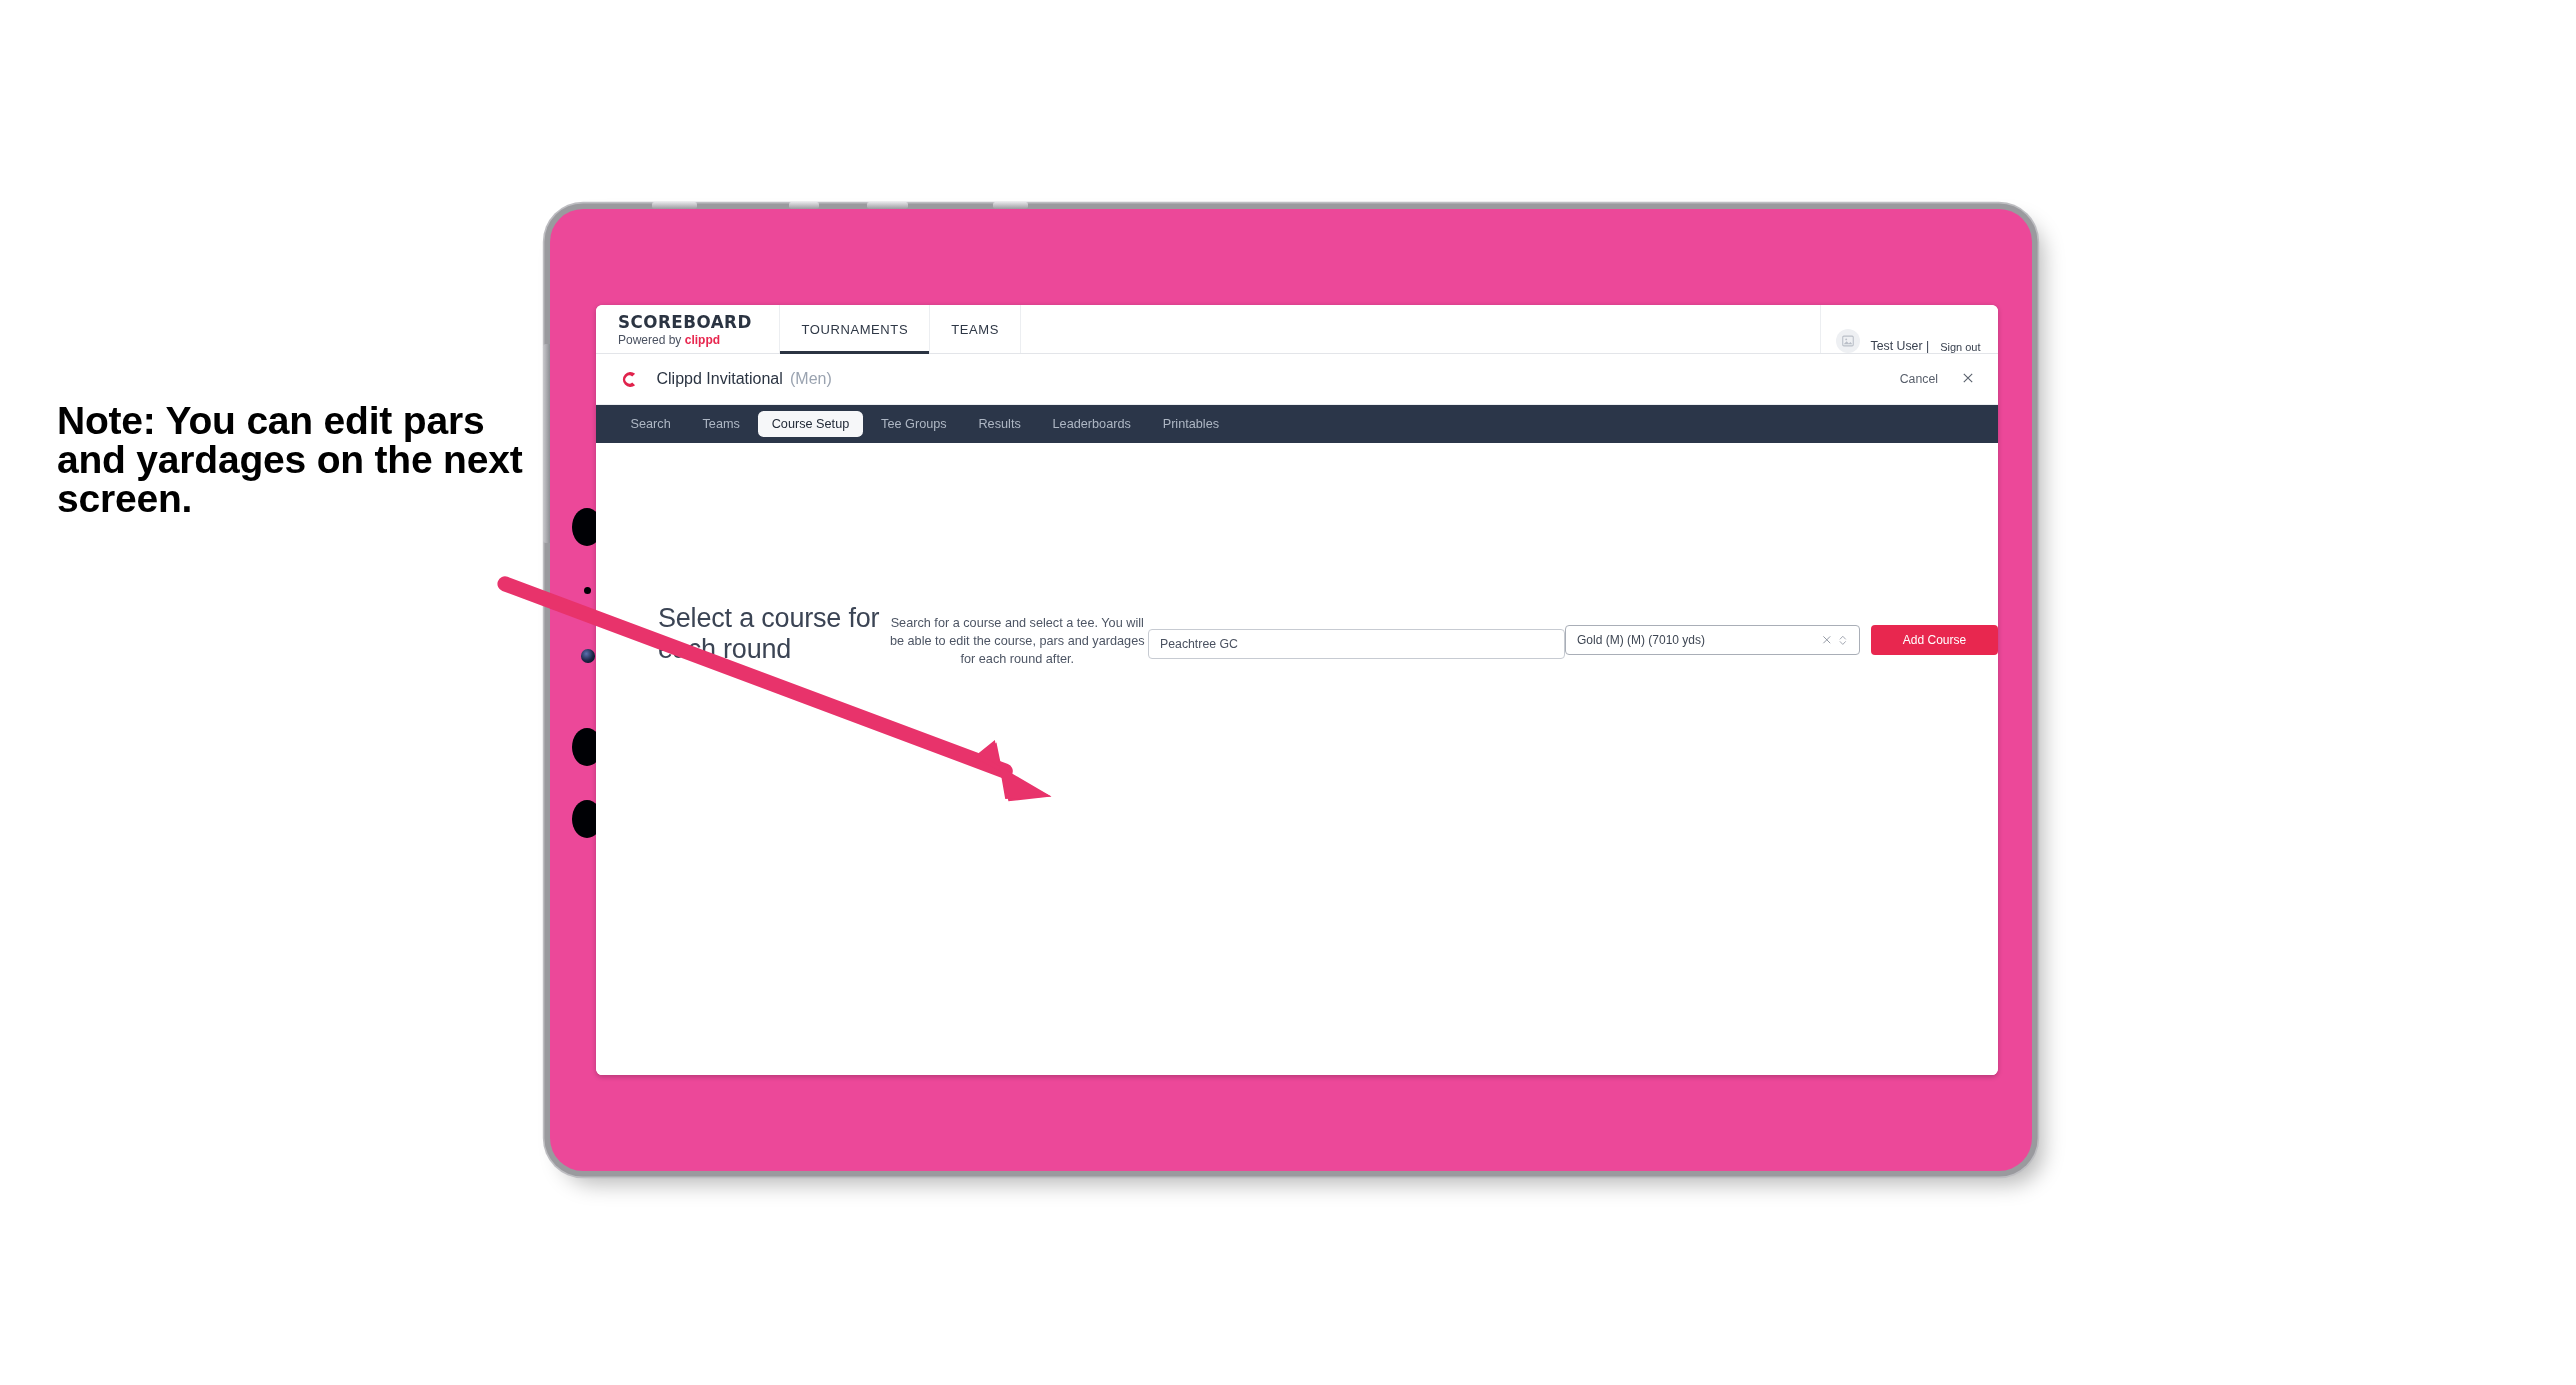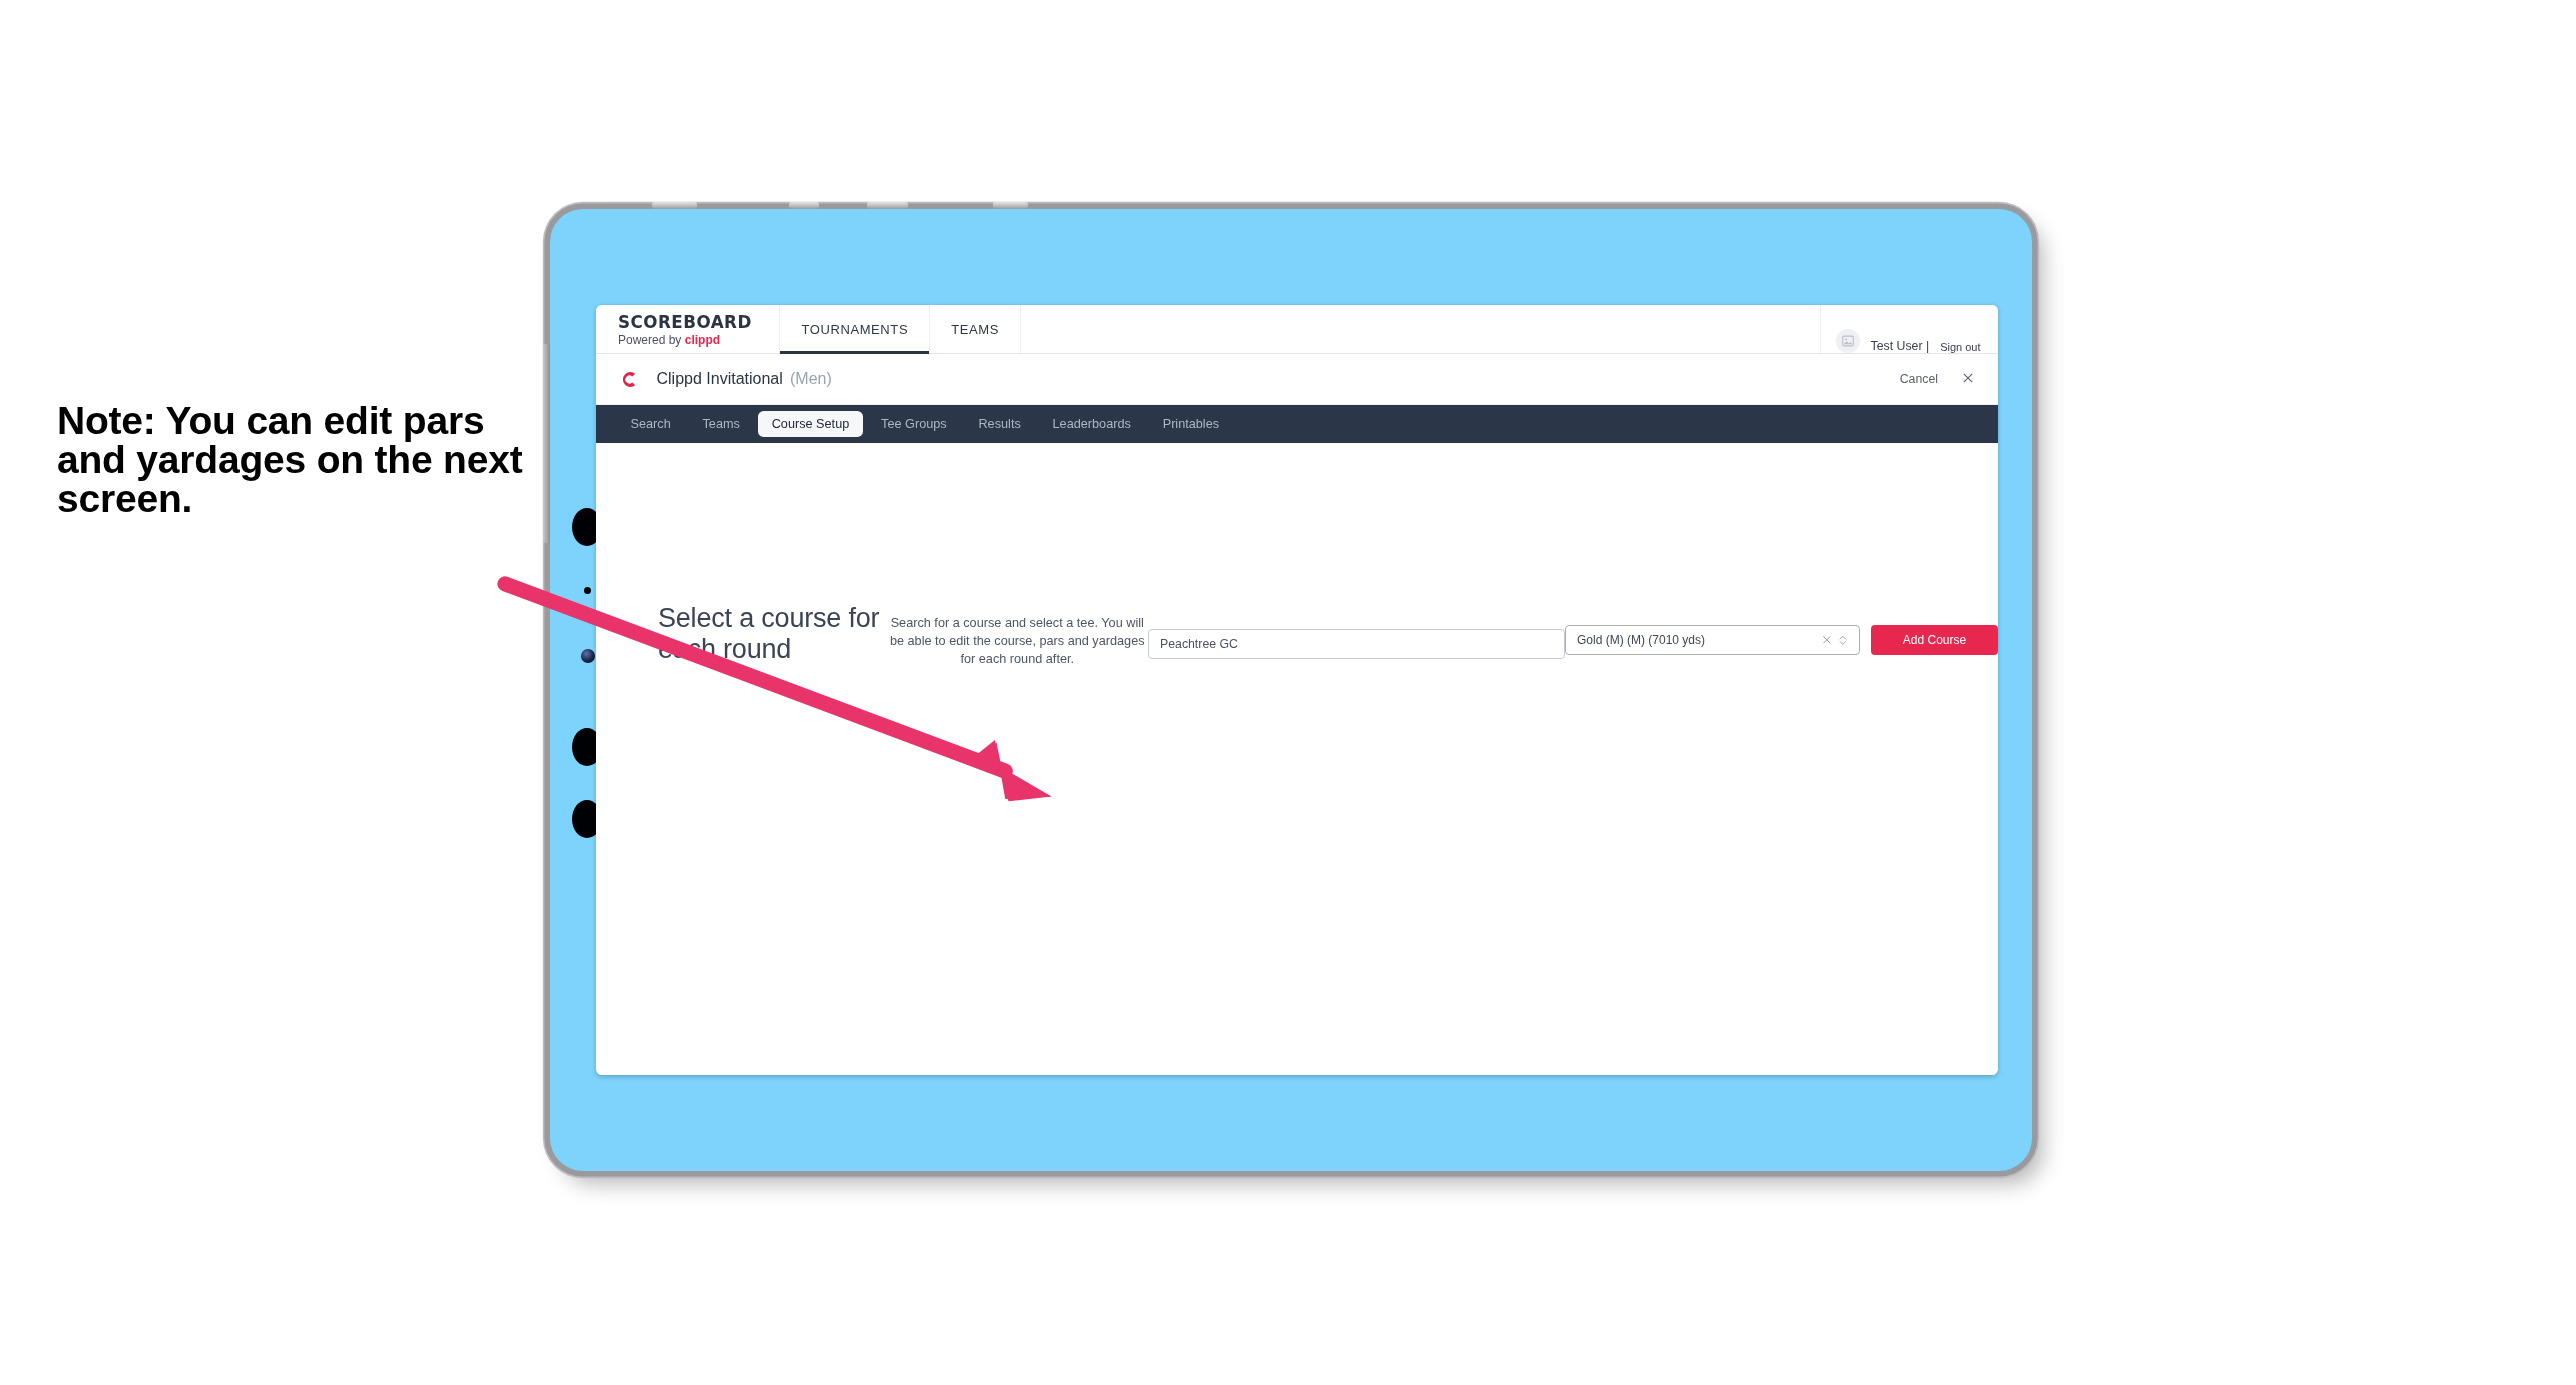--- a/index.html
+++ b/index.html
@@ -26,21 +26,21 @@
   }
   .instr-para.bold { font-weight: 700; margin-left: 8px; }
   .instr-para b { font-weight: 700; }
   .instr-gap { height: 76px; }
 
   
   #tablet {
     position: absolute;
     left: 550px; top: 209px;
     width: 1482px; height: 962px;
-    background: #7dd3fc;
+    background: #ec4899;
     border-radius: 33px;
     box-shadow:
       0 0 0 5.6px #9a9a9e,
       0 0 0 7.2px #bdbdc1,
       11px 12.7px 21px rgba(0,0,0,0.28);
   }
   
   #rail-left {
     position:absolute; left:-7.2px; top:135px; width:7.2px; height:199px;
     background: linear-gradient(90deg,#c9c9cd,#8e8e93);

